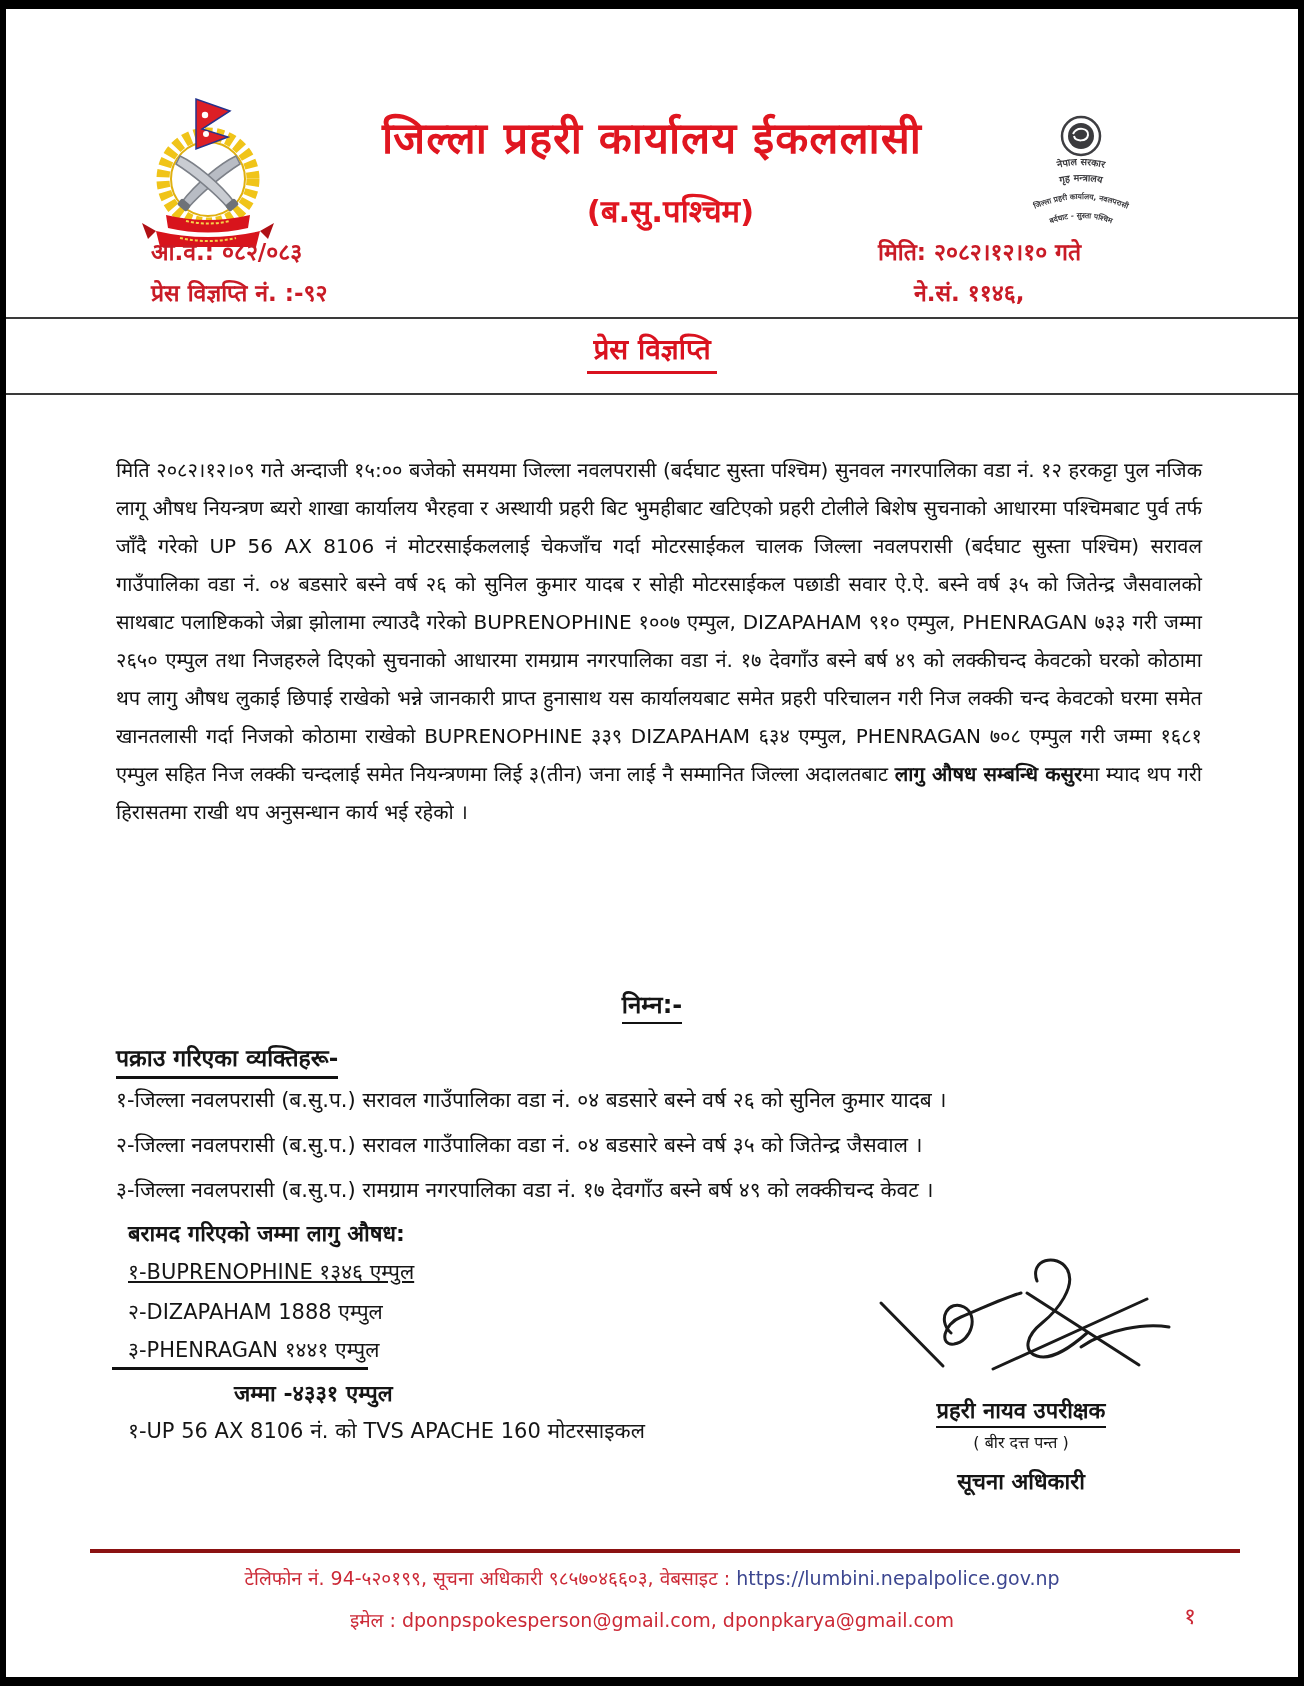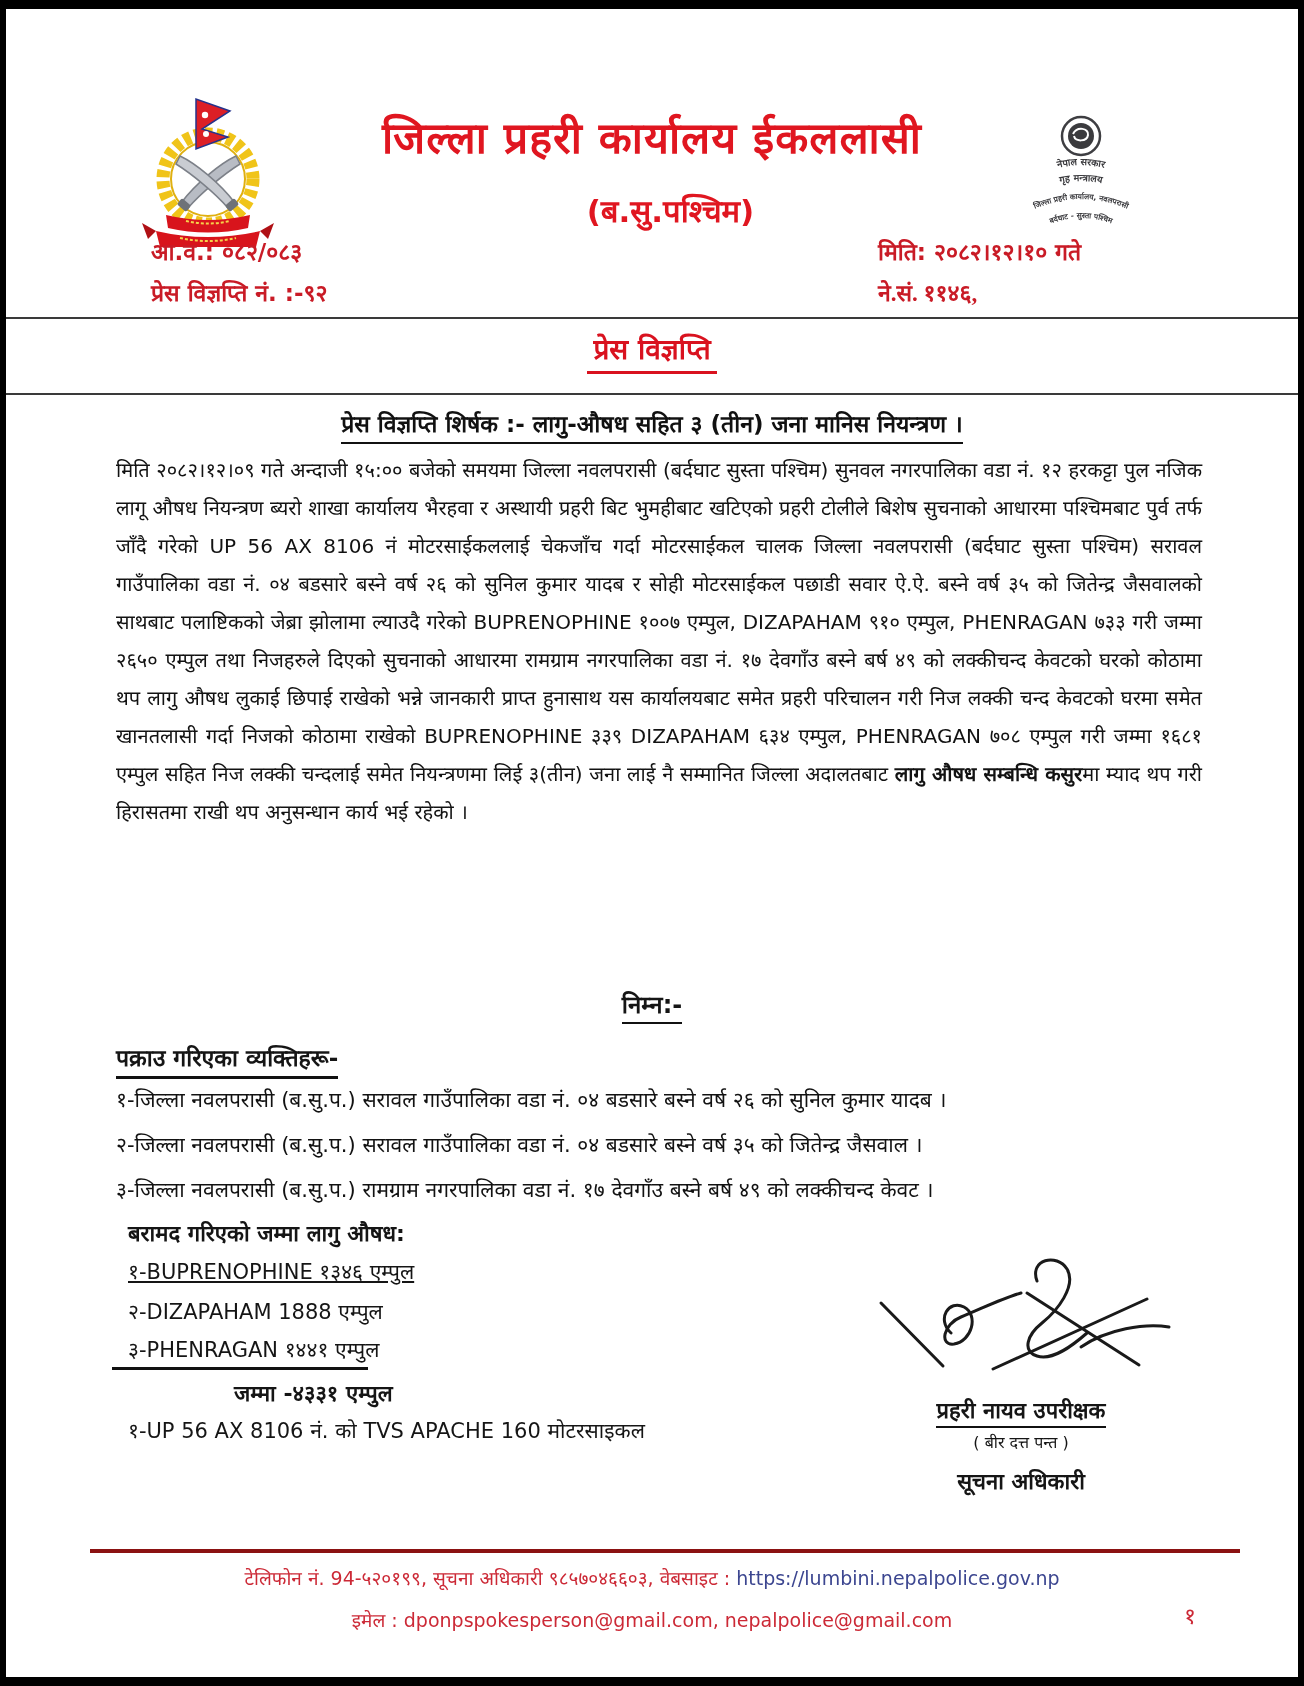--- a/index.html
+++ b/index.html
@@ -102,31 +102,28 @@
       </text>
     </svg>
   </div>
 
   <div class="abs center org-title">जिल्ला प्रहरी कार्यालय ईकललासी</div>
   <div class="abs center org-subtitle">(ब.सु.पश्चिम)</div>
 
   <div class="abs meta" style="left:145px;top:226px;">आ.व.: ०८२/०८३</div>
   <div class="abs meta" style="left:145px;top:267px;">प्रेस विज्ञप्ति नं. :-९२</div>
   <div class="abs meta" style="left:872px;top:226px;">मिति: २०८२।१२।१० गते</div>
-  <div class="abs meta" style="left:872px;top:267px;font-family:Liberation Serif, serif;">ने.सं. ११४६,</div>
+  <div class="abs meta" style="left:908px;top:267px;">ने.सं. ११४६,</div>
 
   <div class="abs rule" style="top:308px;"></div>
   <div class="abs center doc-heading-wrap">
     <span class="doc-heading">प्रेस विज्ञप्ति</span>
   </div>
   <div class="abs rule" style="top:384px;"></div>
 
-  <div class="abs center subject-wrap">
-    <span class="subject">प्रेस विज्ञप्ति शिर्षक :- लागु-औषध सहित ३ (तीन) जना मानिस नियन्त्रण ।</span>
-  </div>
 
   <div class="abs paragraph"><span>मिति २०८२।१२।०९ गते अन्दाजी १५:०० बजेको समयमा जिल्ला नवलपरासी (बर्दघाट सुस्ता पश्चिम) सुनवल नगरपालिका वडा नं. १२ हरकट्टा पुल नजिक लागू औषध नियन्त्रण ब्यरो शाखा कार्यालय भैरहवा र अस्थायी प्रहरी बिट भुमहीबाट खटिएको प्रहरी टोलीले बिशेष सुचनाको आधारमा पश्चिमबाट पुर्व तर्फ जाँदै गरेको UP 56 AX 8106 नं मोटरसाईकललाई चेकजाँच गर्दा मोटरसाईकल चालक जिल्ला नवलपरासी (बर्दघाट सुस्ता पश्चिम) सरावल गाउँपालिका वडा नं. ०४ बडसारे बस्ने वर्ष २६ को सुनिल कुमार यादब र सोही मोटरसाईकल पछाडी सवार ऐ.ऐ. बस्ने वर्ष ३५ को जितेन्द्र जैसवालको साथबाट पलाष्टिकको जेब्रा झोलामा ल्याउदै गरेको BUPRENOPHINE १००७ एम्पुल, DIZAPAHAM ९१० एम्पुल, PHENRAGAN ७३३ गरी जम्मा २६५० एम्पुल तथा निजहरुले दिएको सुचनाको आधारमा रामग्राम नगरपालिका वडा नं. १७ देवगाँउ बस्ने बर्ष ४९ को लक्कीचन्द केवटको घरको कोठामा थप लागु औषध लुकाई छिपाई राखेको भन्ने जानकारी प्राप्त हुनासाथ यस कार्यालयबाट समेत प्रहरी परिचालन गरी निज लक्की चन्द केवटको घरमा समेत खानतलासी गर्दा निजको कोठामा राखेको BUPRENOPHINE ३३९ DIZAPAHAM ६३४ एम्पुल, PHENRAGAN ७०८ एम्पुल गरी जम्मा १६८१ एम्पुल सहित निज लक्की चन्दलाई समेत नियन्त्रणमा लिई  ३(तीन) जना लाई नै सम्मानित जिल्ला अदालतबाट </span><b>लागु औषध सम्बन्धि कसुर</b><span>मा म्याद थप गरी  हिरासतमा राखी थप अनुसन्धान कार्य भई रहेको ।</span></div>
 
   <div class="abs center nimna-wrap">
     <span class="nimna">निम्न:-</span>
   </div>
 
   <div class="abs arrested-heading">पक्राउ गरिएका व्यक्तिहरू-</div>
   <div class="abs person" style="top:1076px;">१-जिल्ला नवलपरासी  (ब.सु.प.) सरावल गाउँपालिका वडा नं. ०४ बडसारे बस्ने वर्ष २६ को सुनिल कुमार यादब ।</div>
   <div class="abs person" style="top:1121px;">२-जिल्ला नवलपरासी  (ब.सु.प.) सरावल गाउँपालिका वडा नं. ०४ बडसारे बस्ने वर्ष ३५ को जितेन्द्र जैसवाल ।</div>
@@ -155,16 +152,16 @@
   <div class="abs sig-block sig-designation">
     <span>प्रहरी नायव उपरीक्षक</span>
   </div>
   <div class="abs sig-block sig-name">( बीर दत्त पन्त )</div>
   <div class="abs sig-block sig-role">सूचना अधिकारी</div>
 
   <div class="abs footer-rule"></div>
   <div class="abs footer-line" style="top:1556px;">
     <span>टेलिफोन नं. 94-५२०१९९, सूचना अधिकारी ९८५७०४६६०३, वेबसाइट : </span><a href="#">https://lumbini.nepalpolice.gov.np</a>
   </div>
-  <div class="abs footer-line" style="top:1598px;">इमेल : dponpspokesperson@gmail.com, nepalpolice@gmail.com</div>
+  <div class="abs footer-line" style="top:1598px;">इमेल : dponpspokesperson@gmail.com, dponpkarya@gmail.com</div>
   <div class="abs page-num">१</div>
 
 </div>
 
 </body></html>

